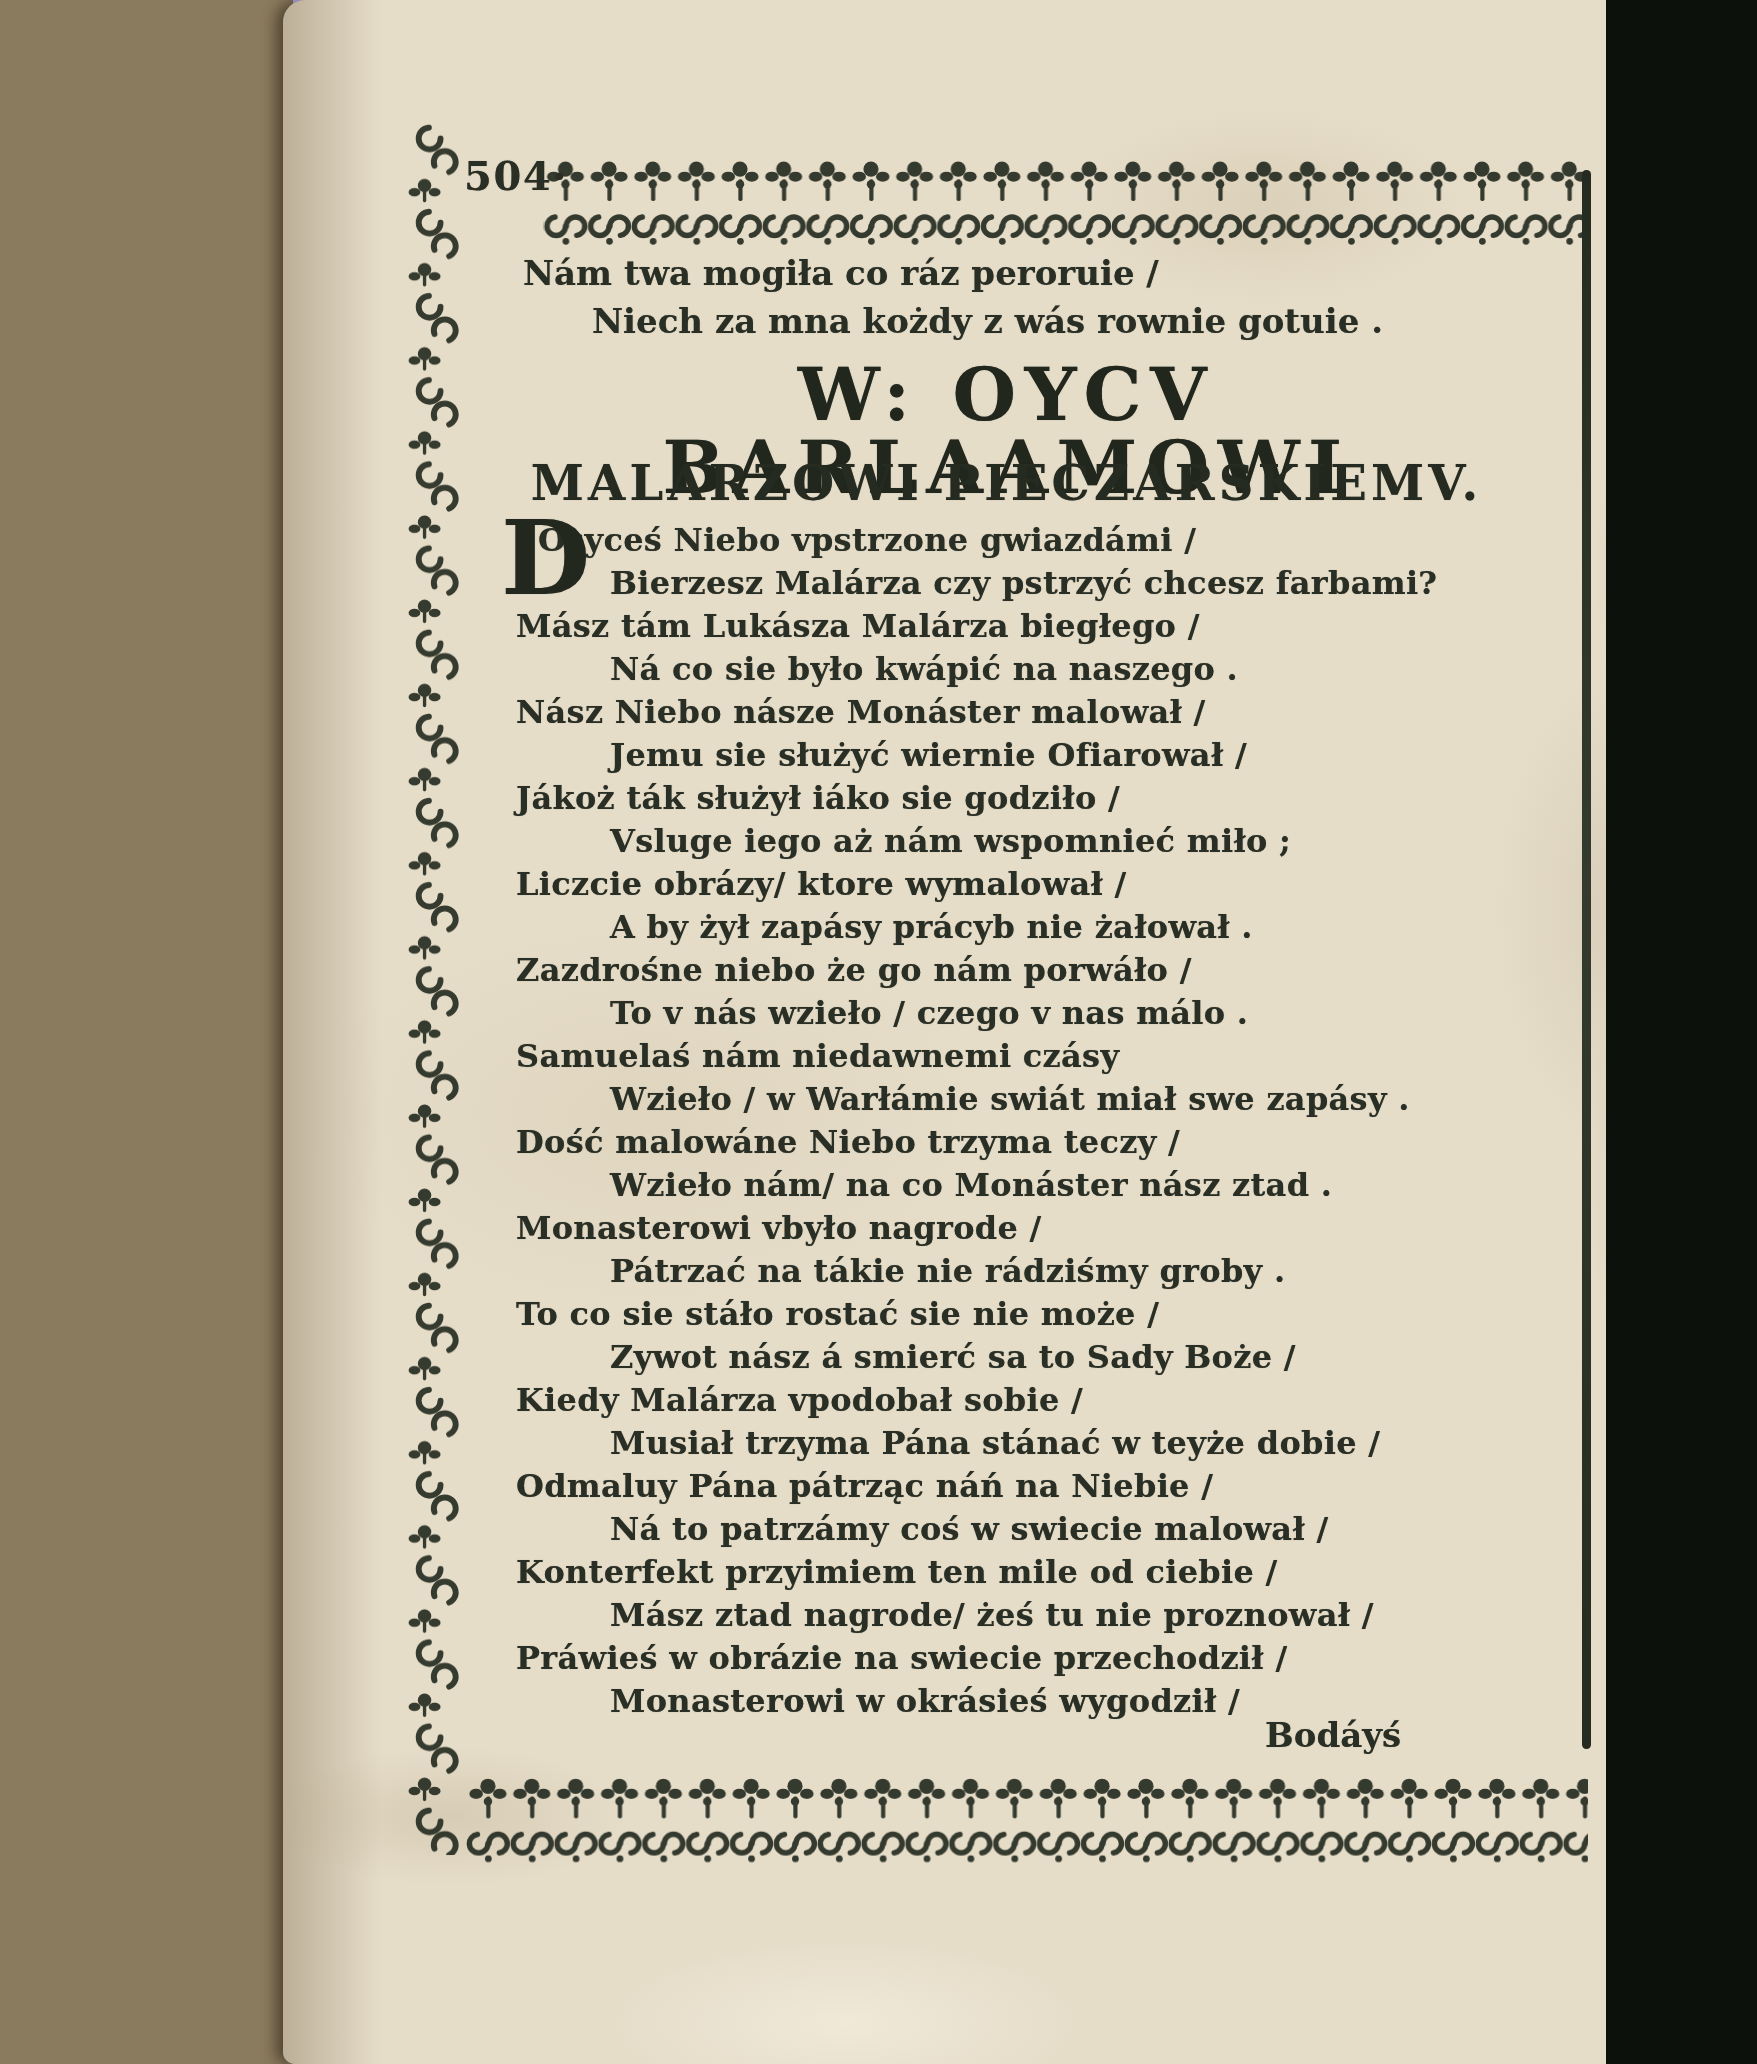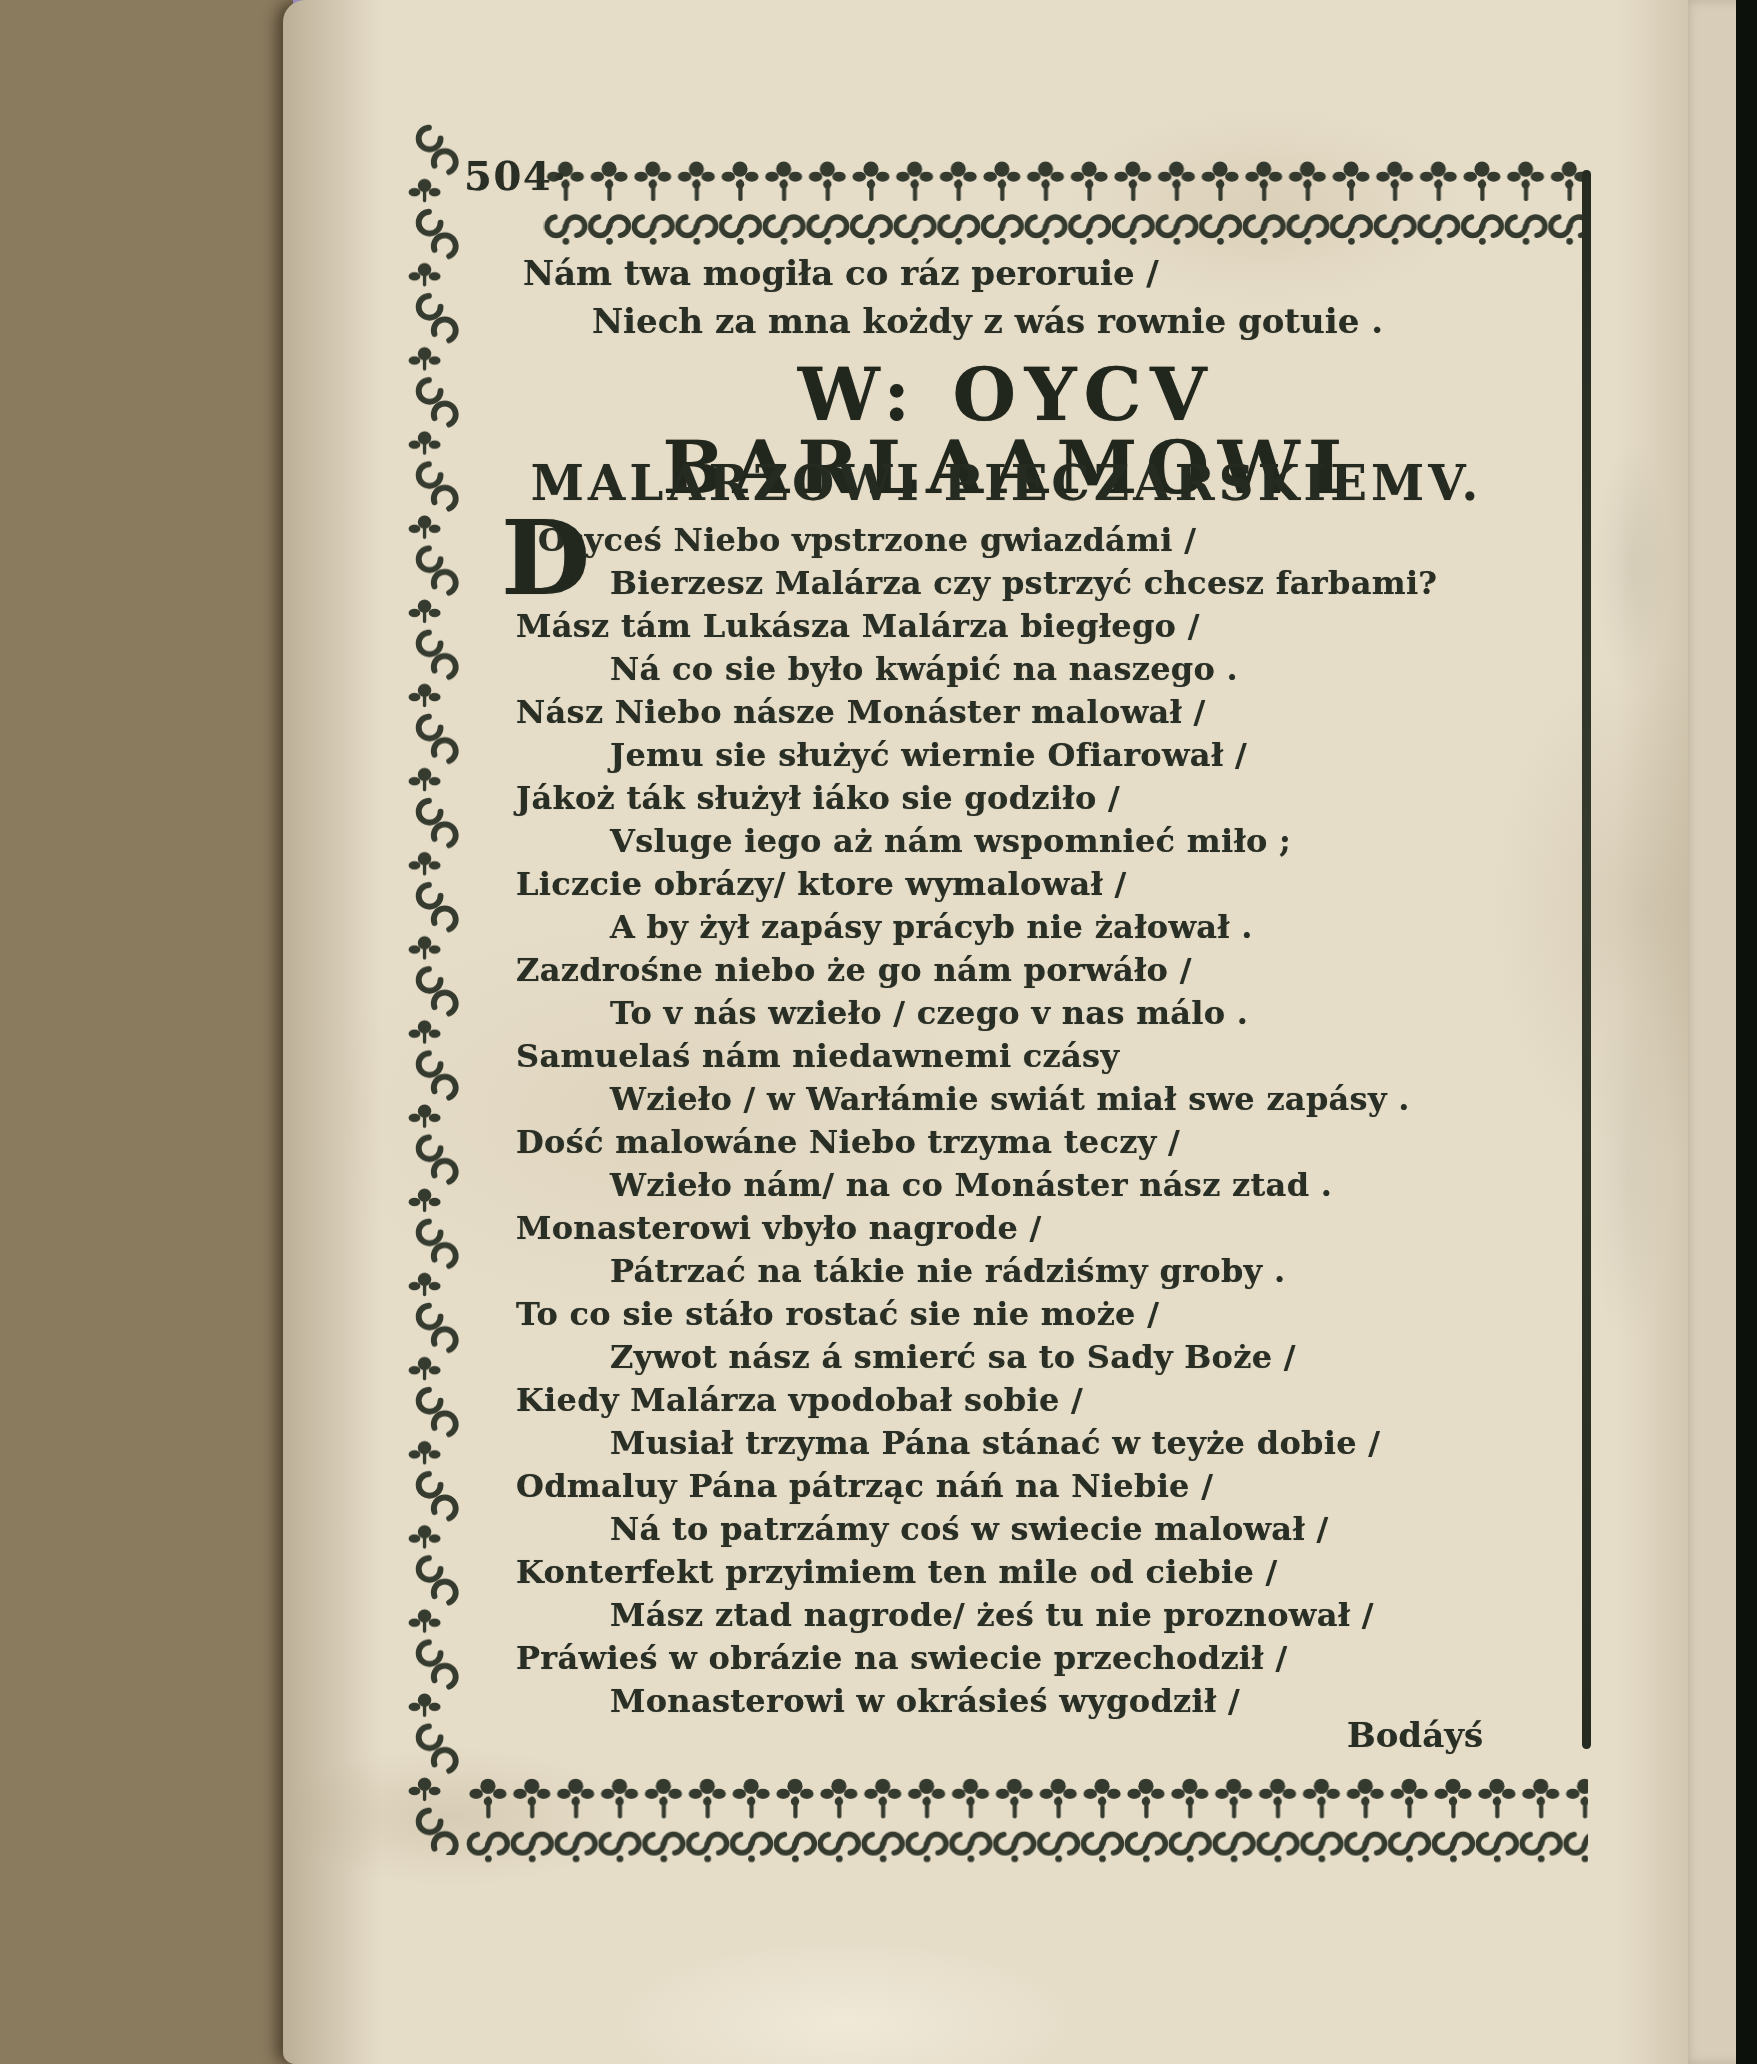--- a/index.html
+++ b/index.html
@@ -1,16 +1,16 @@
 <!DOCTYPE html>
 <html style="font-size:13.5px"><head>
 <meta charset="utf-8">
 <style>
   html,body{margin:0;padding:0;background:#0d110c;}
-  .scene{position:relative;width:1736px;height:2064px;overflow:hidden;
+  .scene{position:relative;width:1606px;height:2064px;overflow:hidden;
          font-family:"DejaVu Serif","Liberation Serif",serif;background:#c4b5fd;}
 
   
   .page-stack{position:absolute;left:0;top:0;width:293px;height:2064px;
     background:
       linear-gradient(0deg, rgba(8,10,7,0.95) 0%, rgba(8,10,7,0.65) 3%, rgba(8,10,7,0) 9%),
       linear-gradient(90deg, rgba(12,9,5,0.92) 0%, rgba(12,9,5,0.45) 22%, rgba(12,9,5,0) 62%),
       repeating-linear-gradient(93deg,
         #2e2618 0 2.5px, #7c6b50 2.5px 5.9px, #a89272 5.9px 11px,
         #8d7c60 11px 14.3px, #5d4f3a 14.3px 17.7px, #93havre 0);
@@ -53,21 +53,21 @@
   .title-block{position:absolute;left:439px;top:358px;width:1135px;text-align:center;}
   .title{font-size:73px;letter-spacing:8.4px;color:#22271e;font-weight:700;line-height:1.0;}
   .subtitle{position:absolute;left:439px;top:455px;width:1135px;text-align:center;
     font-size:48px;letter-spacing:4.2px;color:#262b21;font-weight:700;}
   .poem{position:absolute;left:516px;top:519px;width:1071px;font-size:32px;
     line-height:43px;letter-spacing:0.3px;}
   .poem .first-line{margin-left:22px;}
   .drop-cap{position:absolute;left:-15px;top:-13.5px;font-size:103px;line-height:1;
     font-weight:700;color:#23281f;}
   .poem-lines div:nth-child(odd){margin-left:94px;}
-  .catchword{position:absolute;left:1265px;top:1715px;width:300px;text-align:center;
+  .catchword{position:absolute;left:1265px;top:1715px;width:300px;text-align:left;
     font-size:34px;}
   .ink, .title, .subtitle{text-shadow:0 0 0.8px rgba(42,47,37,0.55);}
 </style>
 </head>
 <body>
 
 <div class="scene">
 
   <div class="page-stack"></div>
   <div class="page-behind"></div>

